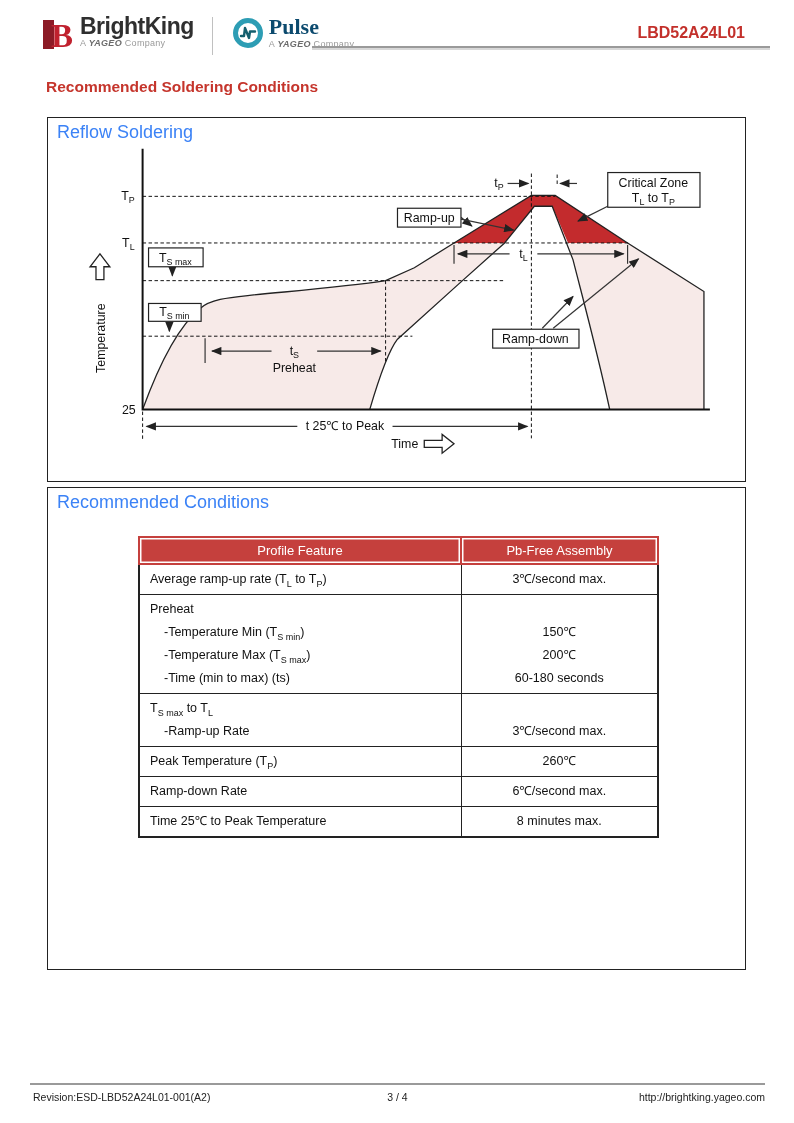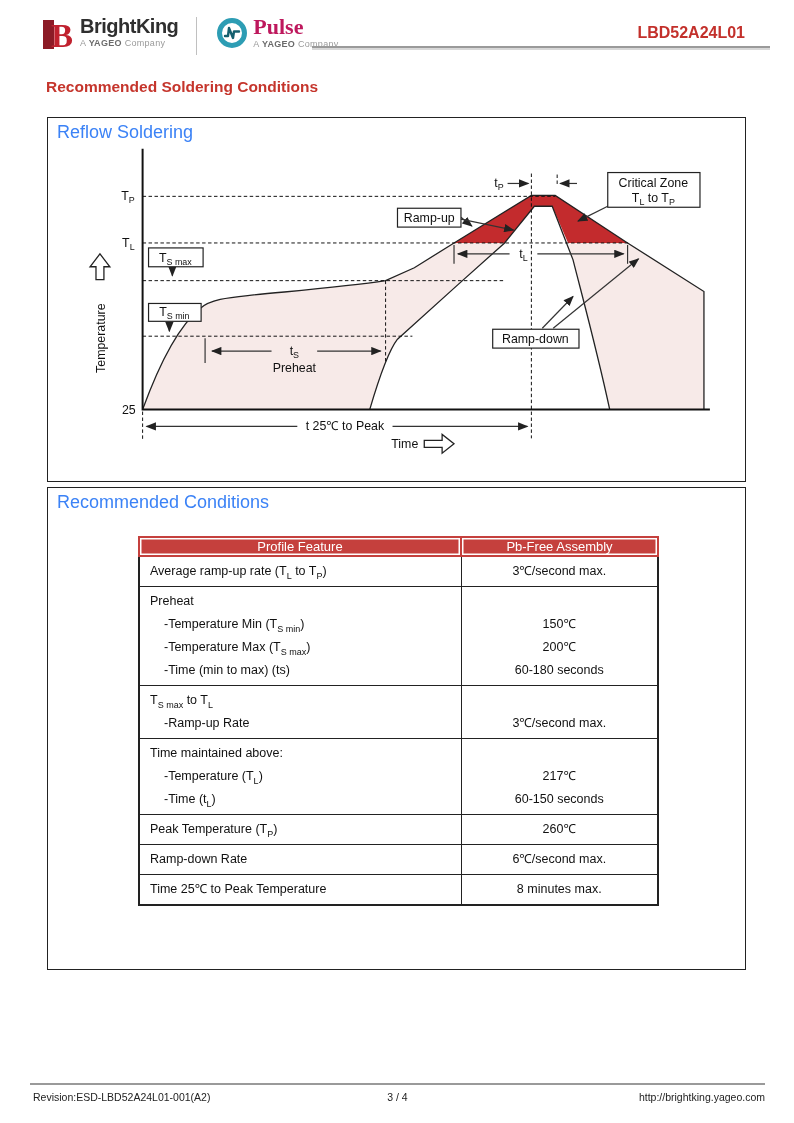--- a/index.html
+++ b/index.html
@@ -4,41 +4,41 @@
 <style>
   * { margin:0; padding:0; box-sizing:border-box; }
   html,body { background:#fff; }
   body { font-family:"Liberation Sans", sans-serif; color:#111; }
   .page { position:relative; width:794px; height:1123px; background:#fff; margin:0 auto; overflow:hidden; }
 
   
   .logos { position:absolute; left:40px; top:15px; display:flex; align-items:flex-start; gap:12px; }
   .logo-block { display:flex; align-items:flex-start; gap:4px; }
   .bk-text, .pulse-text { display:flex; flex-direction:column; }
-  .bk-name { font-size:20px; font-weight:bold; color:#2f2f2f; letter-spacing:-0.5px; line-height:22px; }
-  .pulse-name { font-family:"Liberation Serif", serif; font-size:22px; font-weight:bold; color:#be185d; line-height:23px; }
+  .bk-name { font-size:23px; font-weight:bold; color:#2f2f2f; letter-spacing:-0.5px; line-height:22px; }
+  .pulse-name { font-family:"Liberation Serif", serif; font-size:22px; font-weight:bold; color:#0c4a6e; line-height:23px; }
   .tagline { font-size:9px; color:#9a9a9a; letter-spacing:0.3px; margin-top:1px; }
-  .tagline b { color:#6b6b6b; font-weight:bold; }
+  .tagline b { color:#6b6b6b; font-weight:bold;font-style:italic; }
   .logo-divider { width:1px; height:38px; background:#c0c0c0; margin:2px 6px 0 6px; }
   .part-number { position:absolute; top:24px; right:49px; font-size:16px; font-weight:bold; color:#c3302b;text-align:right; }
   .header-rule { position:absolute; top:46px; left:312px; width:458px; height:2px; background:#9a9a9a; box-shadow:0 2px 0 #d8d8d8; }
 
   .doc-title { position:absolute; left:46px; top:78px; font-size:15.5px; font-weight:bold; color:#c5352c; }
 
   
   .panel { position:absolute; left:47px; width:699px; border:1.5px solid #222; background:#fff; }
   .chart-panel { top:117px; height:365px; }
   .cond-panel { top:487px; height:483px; }
   .panel-label { position:absolute; left:9px; top:4px; font-size:18px; color:#3b82f6; }
   .reflow-svg { position:absolute; left:0; top:0; }
 
   
   .cond-table { position:absolute; left:90px; top:48px; width:519px; border-collapse:collapse; table-layout:fixed;
                 font-size:12.5px; color:#111; border:2px solid #222; }
-  .cond-table th { background:#c5403d; color:#fff; font-weight:normal; font-size:13px; height:19px;
+  .cond-table th { background:#c5403d; color:#fff; font-weight:normal; font-size:13px; height:27px;
                    border:2px solid #c5403d; box-shadow:inset 0 0 0 1.5px #fff; text-align:center; }
   .cond-table td { border:1.5px solid #222; vertical-align:top; padding:3px 0; }
   .feature-cell { text-align:left; padding-left:10px !important; }
   .value-cell { text-align:center; }
   .cond-table .line { line-height:23px; white-space:nowrap; }
   .cond-table .indent { padding-left:14px; }
   sub { font-size:72%; line-height:0; }
 
   
   .footer-rule { position:absolute; left:30px; top:1083px; width:735px; height:2px; background:#9a9a9a; }
@@ -212,32 +212,20 @@
               <div class="line">T<sub>S max</sub> to T<sub>L</sub></div>
               <div class="line indent">-Ramp-up Rate</div>
             </td>
             <td class="value-cell">
               <div class="line">&nbsp;</div>
               <div class="line">3℃/second max.</div>
             </td>
           </tr>
           <tr>
             <td class="feature-cell">
-              <div class="line">Time maintained above:</div>
-              <div class="line indent">-Temperature (T<sub>L</sub>)</div>
-              <div class="line indent">-Time (t<sub>L</sub>)</div>
-            </td>
-            <td class="value-cell">
-              <div class="line">&nbsp;</div>
-              <div class="line">217℃</div>
-              <div class="line">60-150 seconds</div>
-            </td>
-          </tr>
-          <tr>
-            <td class="feature-cell">
               <div class="line">Peak Temperature (T<sub>P</sub>)</div>
             </td>
             <td class="value-cell">
               <div class="line">260℃</div>
             </td>
           </tr>
           <tr>
             <td class="feature-cell">
               <div class="line">Ramp-down Rate</div>
             </td>

